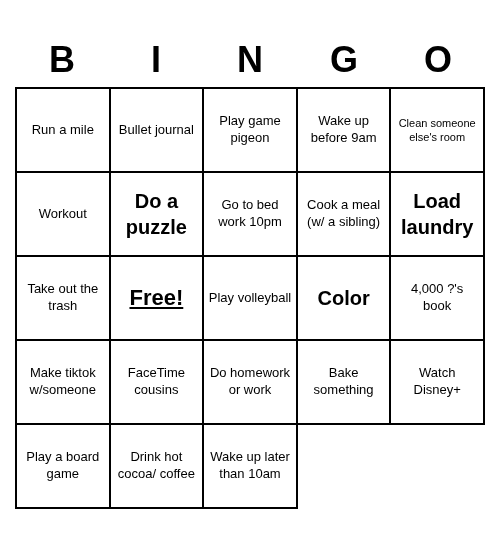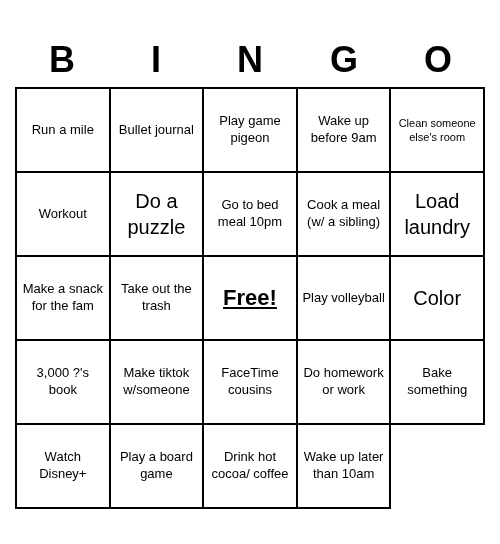--- a/index.html
+++ b/index.html
@@ -56,21 +56,21 @@
     }
 
     .bingo-cell.free {
       font-size: 22px;
       font-weight: bold;
       text-decoration: underline;
     }
 
     .bingo-cell.large-text {
       font-size: 20px;
-      font-weight: normal;
+      font-weight: bold;
     }
   </style>
 </head>
 <body>
 
 <div class="bingo-container">
   <div class="bingo-header">
   <div class="bingo-header-cell">B</div>
       <div class="bingo-header-cell">I</div>
       <div class="bingo-header-cell">N</div>
@@ -78,29 +78,28 @@
       <div class="bingo-header-cell">O</div>
     </div>
   <div class="bingo-grid">
   <div class="bingo-cell">Run a mile</div>
       <div class="bingo-cell">Bullet journal</div>
       <div class="bingo-cell">Play game pigeon</div>
       <div class="bingo-cell">Wake up before 9am</div>
       <div class="bingo-cell" style="font-size: 11px;">Clean someone else's room</div>
       <div class="bingo-cell">Workout</div>
       <div class="bingo-cell large-text">Do a puzzle</div>
-      <div class="bingo-cell">Go to bed meal 10pm</div>
+      <div class="bingo-cell">Go to bed work 10pm</div>
       <div class="bingo-cell">Cook a meal (w/ a sibling)</div>
       <div class="bingo-cell large-text">Load laundry</div>
-      <div class="bingo-cell">Make a snack for the fam</div>
       <div class="bingo-cell">Take out the trash</div>
       <div class="bingo-cell free">Free!</div>
       <div class="bingo-cell">Play volleyball</div>
       <div class="bingo-cell large-text">Color</div>
-      <div class="bingo-cell">3,000 ?'s book</div>
+      <div class="bingo-cell">4,000 ?'s book</div>
       <div class="bingo-cell" style="font-size: 13px;">Make tiktok w/someone</div>
       <div class="bingo-cell">FaceTime cousins</div>
       <div class="bingo-cell">Do homework or work</div>
       <div class="bingo-cell">Bake something</div>
       <div class="bingo-cell">Watch Disney+</div>
       <div class="bingo-cell">Play a board game</div>
       <div class="bingo-cell">Drink hot cocoa/ coffee</div>
       <div class="bingo-cell">Wake up later than 10am</div>
     </div>
 </div>

